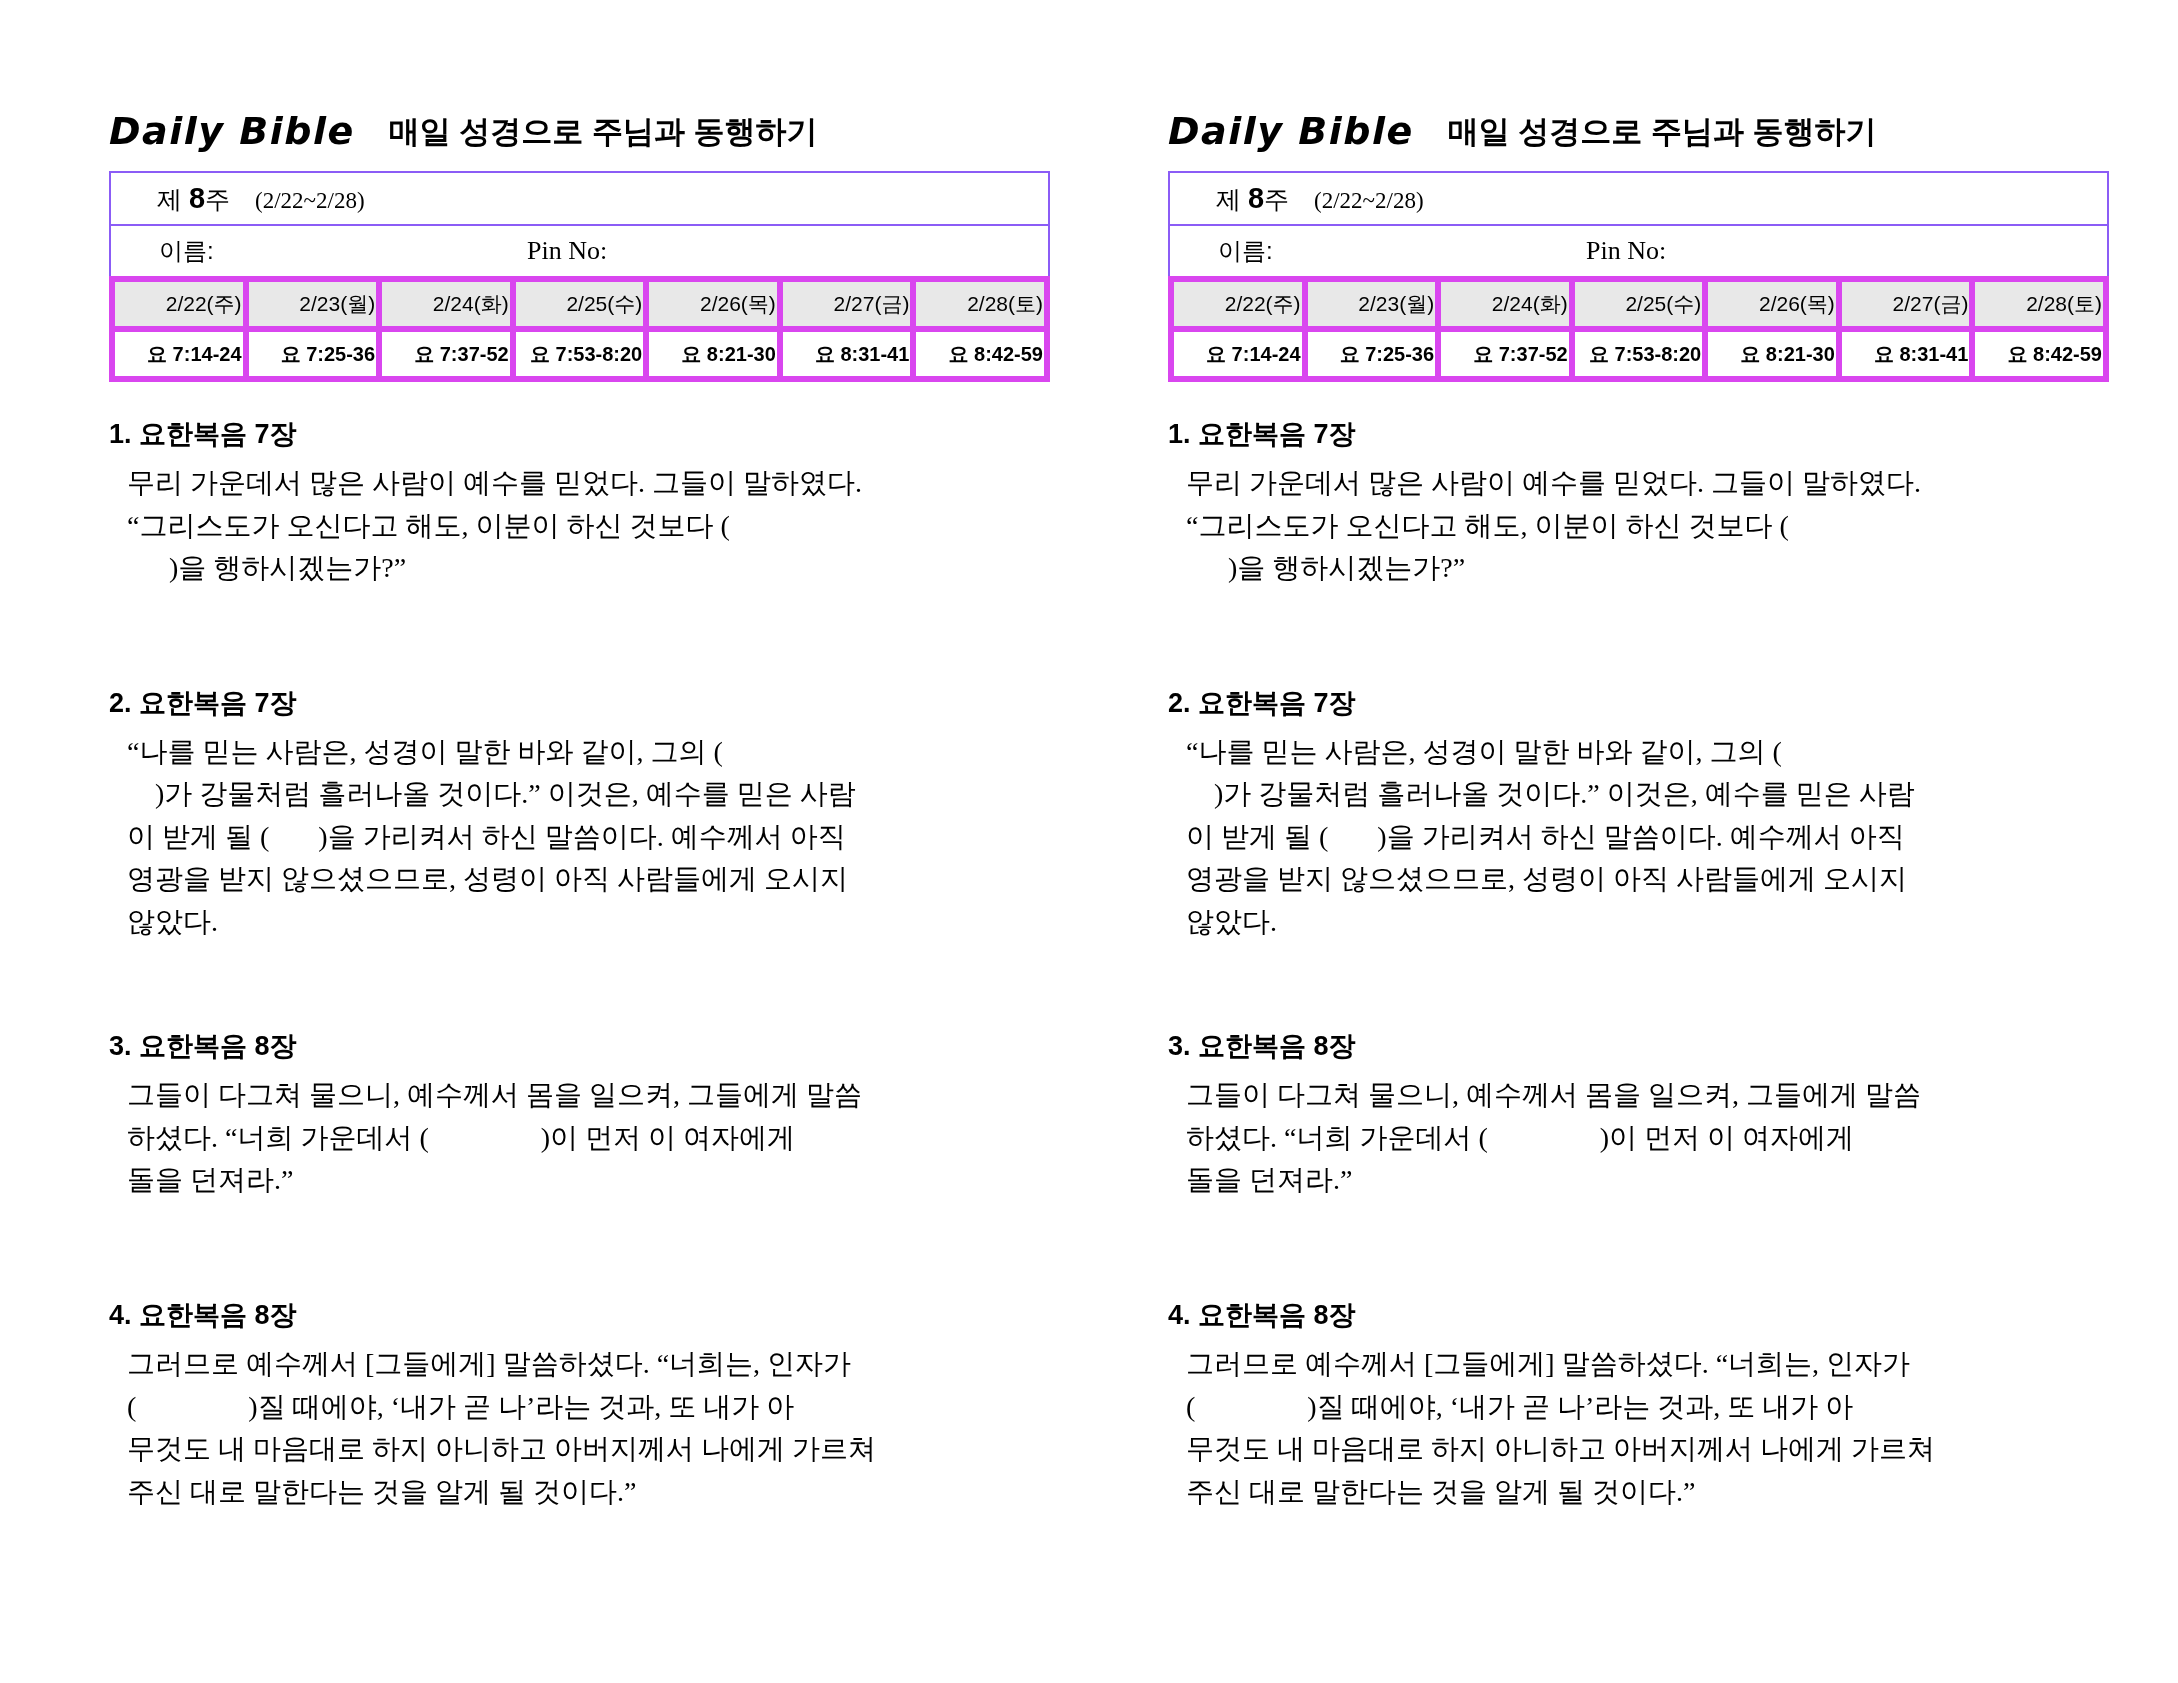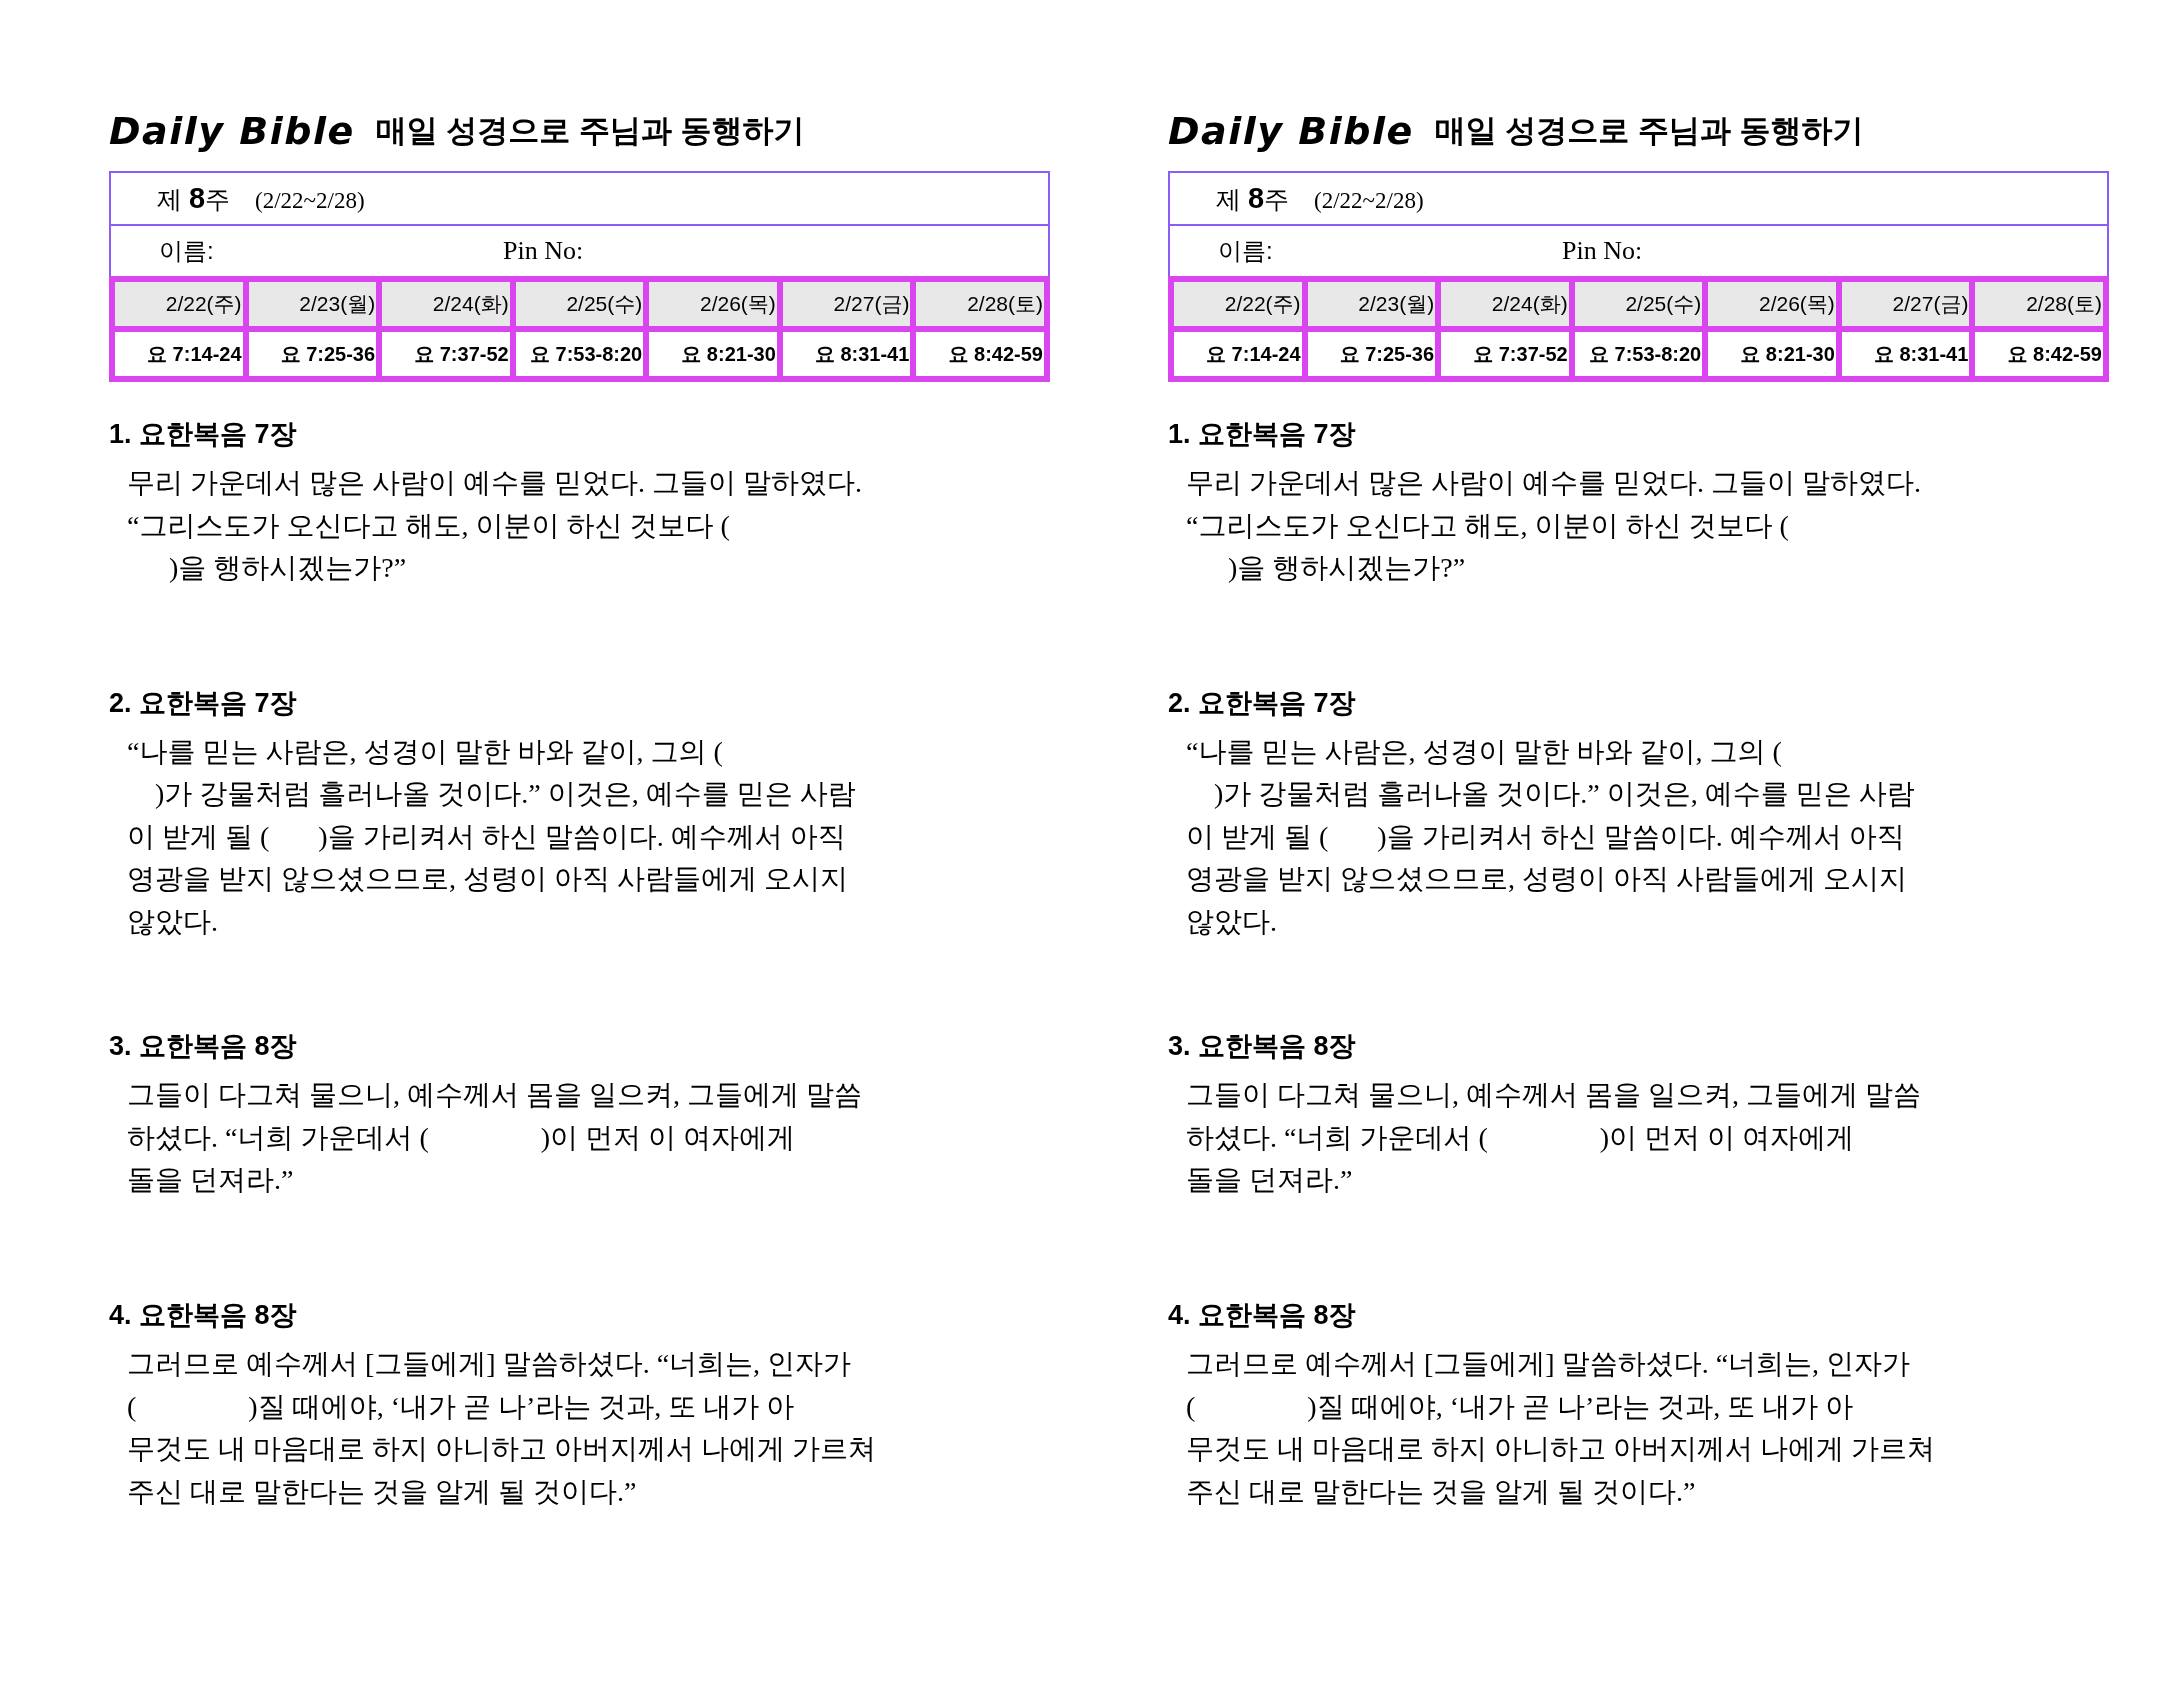--- a/index.html
+++ b/index.html
@@ -29,22 +29,22 @@
     padding-right: 40px;
   }
   .half.right {
     padding-left: 79px;
     padding-right: 69px;
   }
 
   
   .masthead {
     display: flex;
-    align-items: center;
-    gap: 21px;
+    align-items: flex-end;
+    gap: 34px;
     margin-bottom: 18px;
   }
   .brand {
     font-family: "DejaVu Sans", sans-serif;
     font-size: 38px;
     font-weight: bold;
     letter-spacing: 1.5px;
     font-style: italic;
     white-space: nowrap;
   }
@@ -90,21 +90,21 @@
     position: relative;
   }
   .name-cell .lbl-name {
     position: absolute;
     left: 48px;
     top: 50%;
     transform: translateY(-50%);
   }
   .name-cell .lbl-pin {
     position: absolute;
-    left: 392px;
+    left: 416px;
     top: 50%;
     transform: translateY(-50%);
     font-family: "Liberation Serif", serif;
     font-size: 26px;
   }
 
   table.days {
     border-collapse: collapse;
     width: 941px;
     table-layout: fixed;

